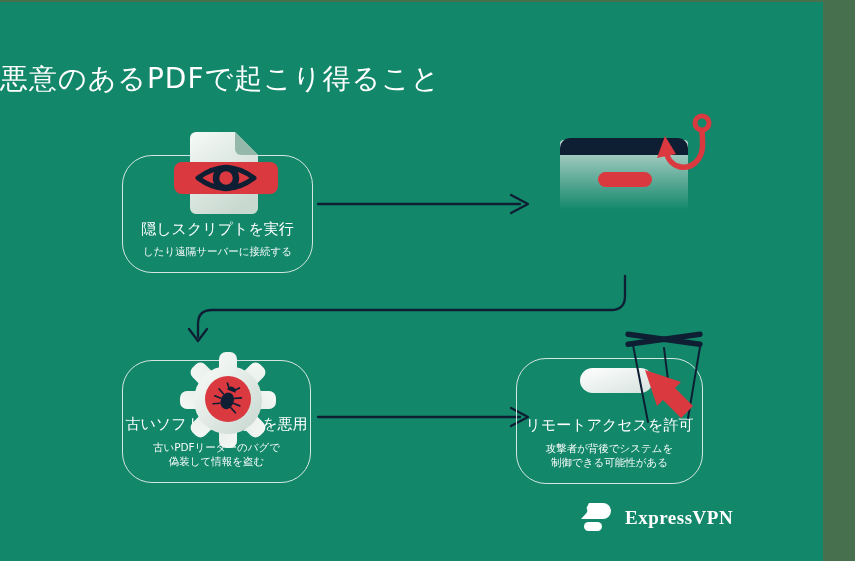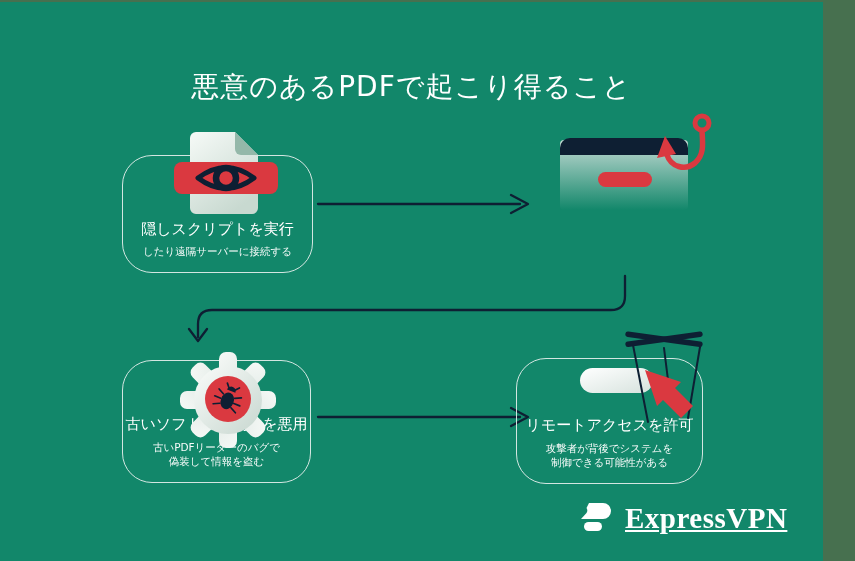--- a/index.html
+++ b/index.html
@@ -10,22 +10,22 @@
   }
   .canvas{
     position:absolute;left:0;top:0;width:855px;height:561px;
     background:#47704F;
   }
   .teal-panel{
     position:absolute;left:0;top:2px;width:823px;height:559px;
     background:#12876A;
   }
   .main-title{
-    position:absolute;left:0;top:68px;width:823px;
-    text-align:center;color:#FFFFFF;font-size:28px;font-weight:500;
+    position:absolute;left:0;top:60px;width:823px;
+    color:#FFFFFF;font-size:28px;font-weight:500;
     letter-spacing:1px;
   }
   .card{
     position:absolute;
     border:1.6px solid rgba(233,241,238,0.9);
     border-radius:30px;
     box-sizing:border-box;
     display:flex;flex-direction:column;justify-content:flex-end;align-items:center;
     padding-bottom:13px;
     color:#FFFFFF;text-align:center;
@@ -37,21 +37,21 @@
   .card-title{font-size:15px;font-weight:500;line-height:1.35;margin-bottom:5px;}
   .card-desc{font-size:10.5px;font-weight:400;line-height:1.4;opacity:0.97;}
   .icon-wrap{position:absolute;pointer-events:none;}
   .arrows{position:absolute;left:0;top:0;pointer-events:none;}
   .brand{
     position:absolute;left:578px;top:499px;height:38px;
     display:flex;align-items:center;gap:11px;
   }
   .brand-name{
     color:#FFFFFF;font-family:"Liberation Serif","DejaVu Serif",serif;
-    font-size:29px;font-weight:600;letter-spacing:0.5px;text-decoration:underline;
+    font-size:19px;font-weight:600;letter-spacing:0.5px;
   }
 </style>
 </head>
 <body>
 
 <div class="canvas">
   <div class="teal-panel"></div>
 
   <div class="main-title">悪意のあるPDFで起こり得ること</div>
 

